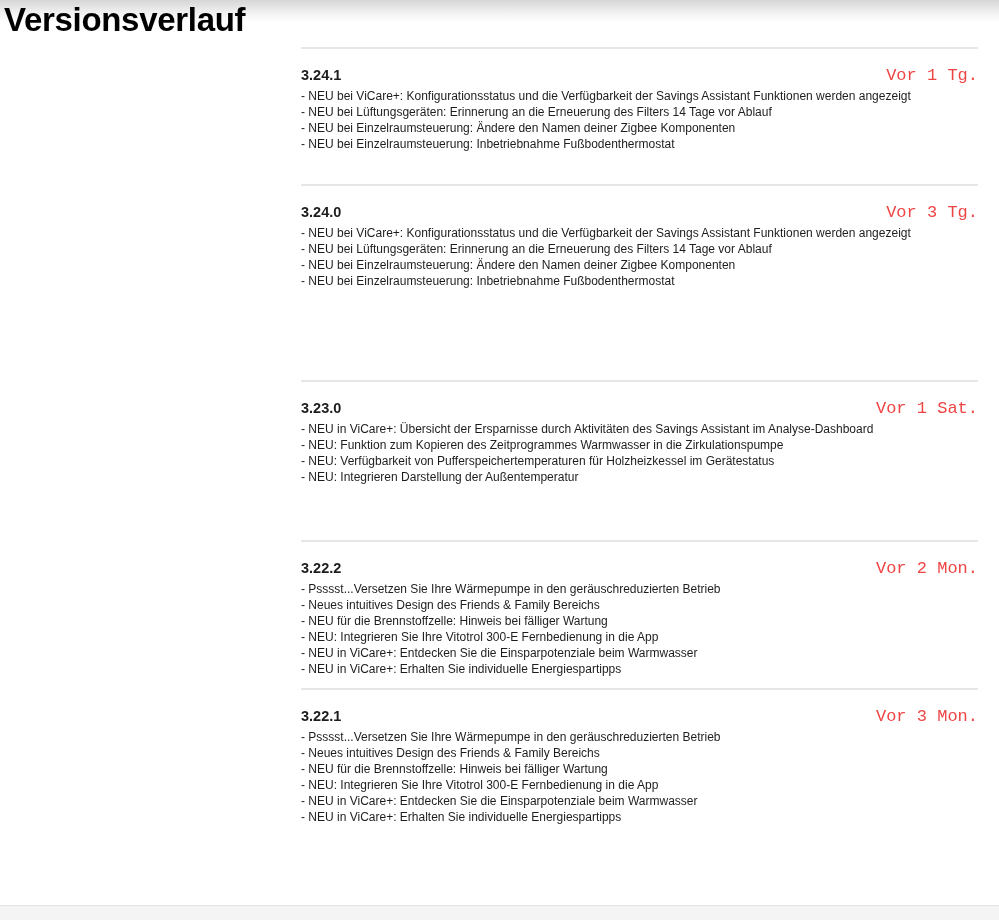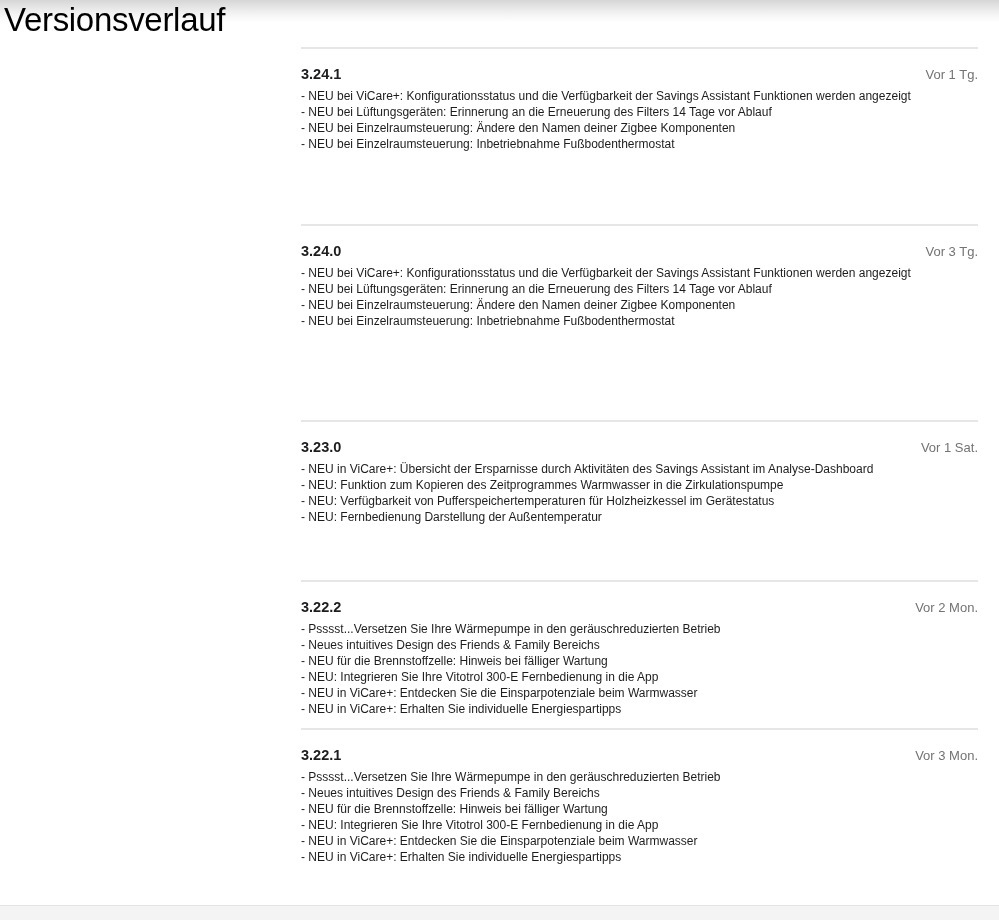--- a/index.html
+++ b/index.html
@@ -21,55 +21,56 @@
       width: 999px; height: 22px;
       background: linear-gradient(to bottom, #d6d6d6 0%, #f2f2f2 60%, #ffffff 100%);
       z-index: 0;
     }
     .page-title {
       position: absolute;
       left: 4px;
       top: 0px;
       margin: 0;
       font-size: 33px;
-      font-weight: normal;
+      font-weight: bold;
       letter-spacing: -0.3px;
       color: #000;
       z-index: 2;
       line-height: 40px;
     }
     .history {
       position: absolute;
       left: 301px;
       top: 47px;
       width: 677px;
       z-index: 1;
     }
     .entry {
       border-top: 2px solid #e6e6e6;
       padding-top: 17px;
-      height: 177px;
+      height: 137px;
       box-sizing: border-box;
     }
     .entry.tall { height: 196px; }
     .entry-head {
       display: flex;
       justify-content: space-between;
       align-items: baseline;
       height: 20px;
       margin-bottom: 2px;
     }
     .version {
       font-size: 14.5px;
       font-weight: bold;
       color: #1d1d1f;
     }
     .age {
-      font-size: 13px;
-      color: #737373;
+      font-size: 17px;
+      color: #ef4444;
+      font-family: Liberation Mono, monospace;
     }
     .notes {
       margin: 0;
       padding: 0;
       list-style: none;
     }
     .notes li {
       font-size: 12px;
       line-height: 16px;
       color: #1d1d1f;
@@ -120,21 +121,21 @@
 
   <section class="entry" style="height:160px">
     <div class="entry-head">
       <span class="version">3.23.0</span>
       <span class="age">Vor 1 Sat.</span>
     </div>
     <ul class="notes">
       <li>- NEU in ViCare+: Übersicht der Ersparnisse durch Aktivitäten des Savings Assistant im Analyse-Dashboard</li>
       <li>- NEU: Funktion zum Kopieren des Zeitprogrammes Warmwasser in die Zirkulationspumpe</li>
       <li>- NEU: Verfügbarkeit von Pufferspeichertemperaturen für Holzheizkessel im Gerätestatus</li>
-      <li>- NEU: Fernbedienung Darstellung der Außentemperatur</li>
+      <li>- NEU: Integrieren Darstellung der Außentemperatur</li>
     </ul>
   </section>
 
   <section class="entry" style="height:148px">
     <div class="entry-head">
       <span class="version">3.22.2</span>
       <span class="age">Vor 2 Mon.</span>
     </div>
     <ul class="notes">
       <li>- Psssst...Versetzen Sie Ihre Wärmepumpe in den geräuschreduzierten Betrieb</li>

